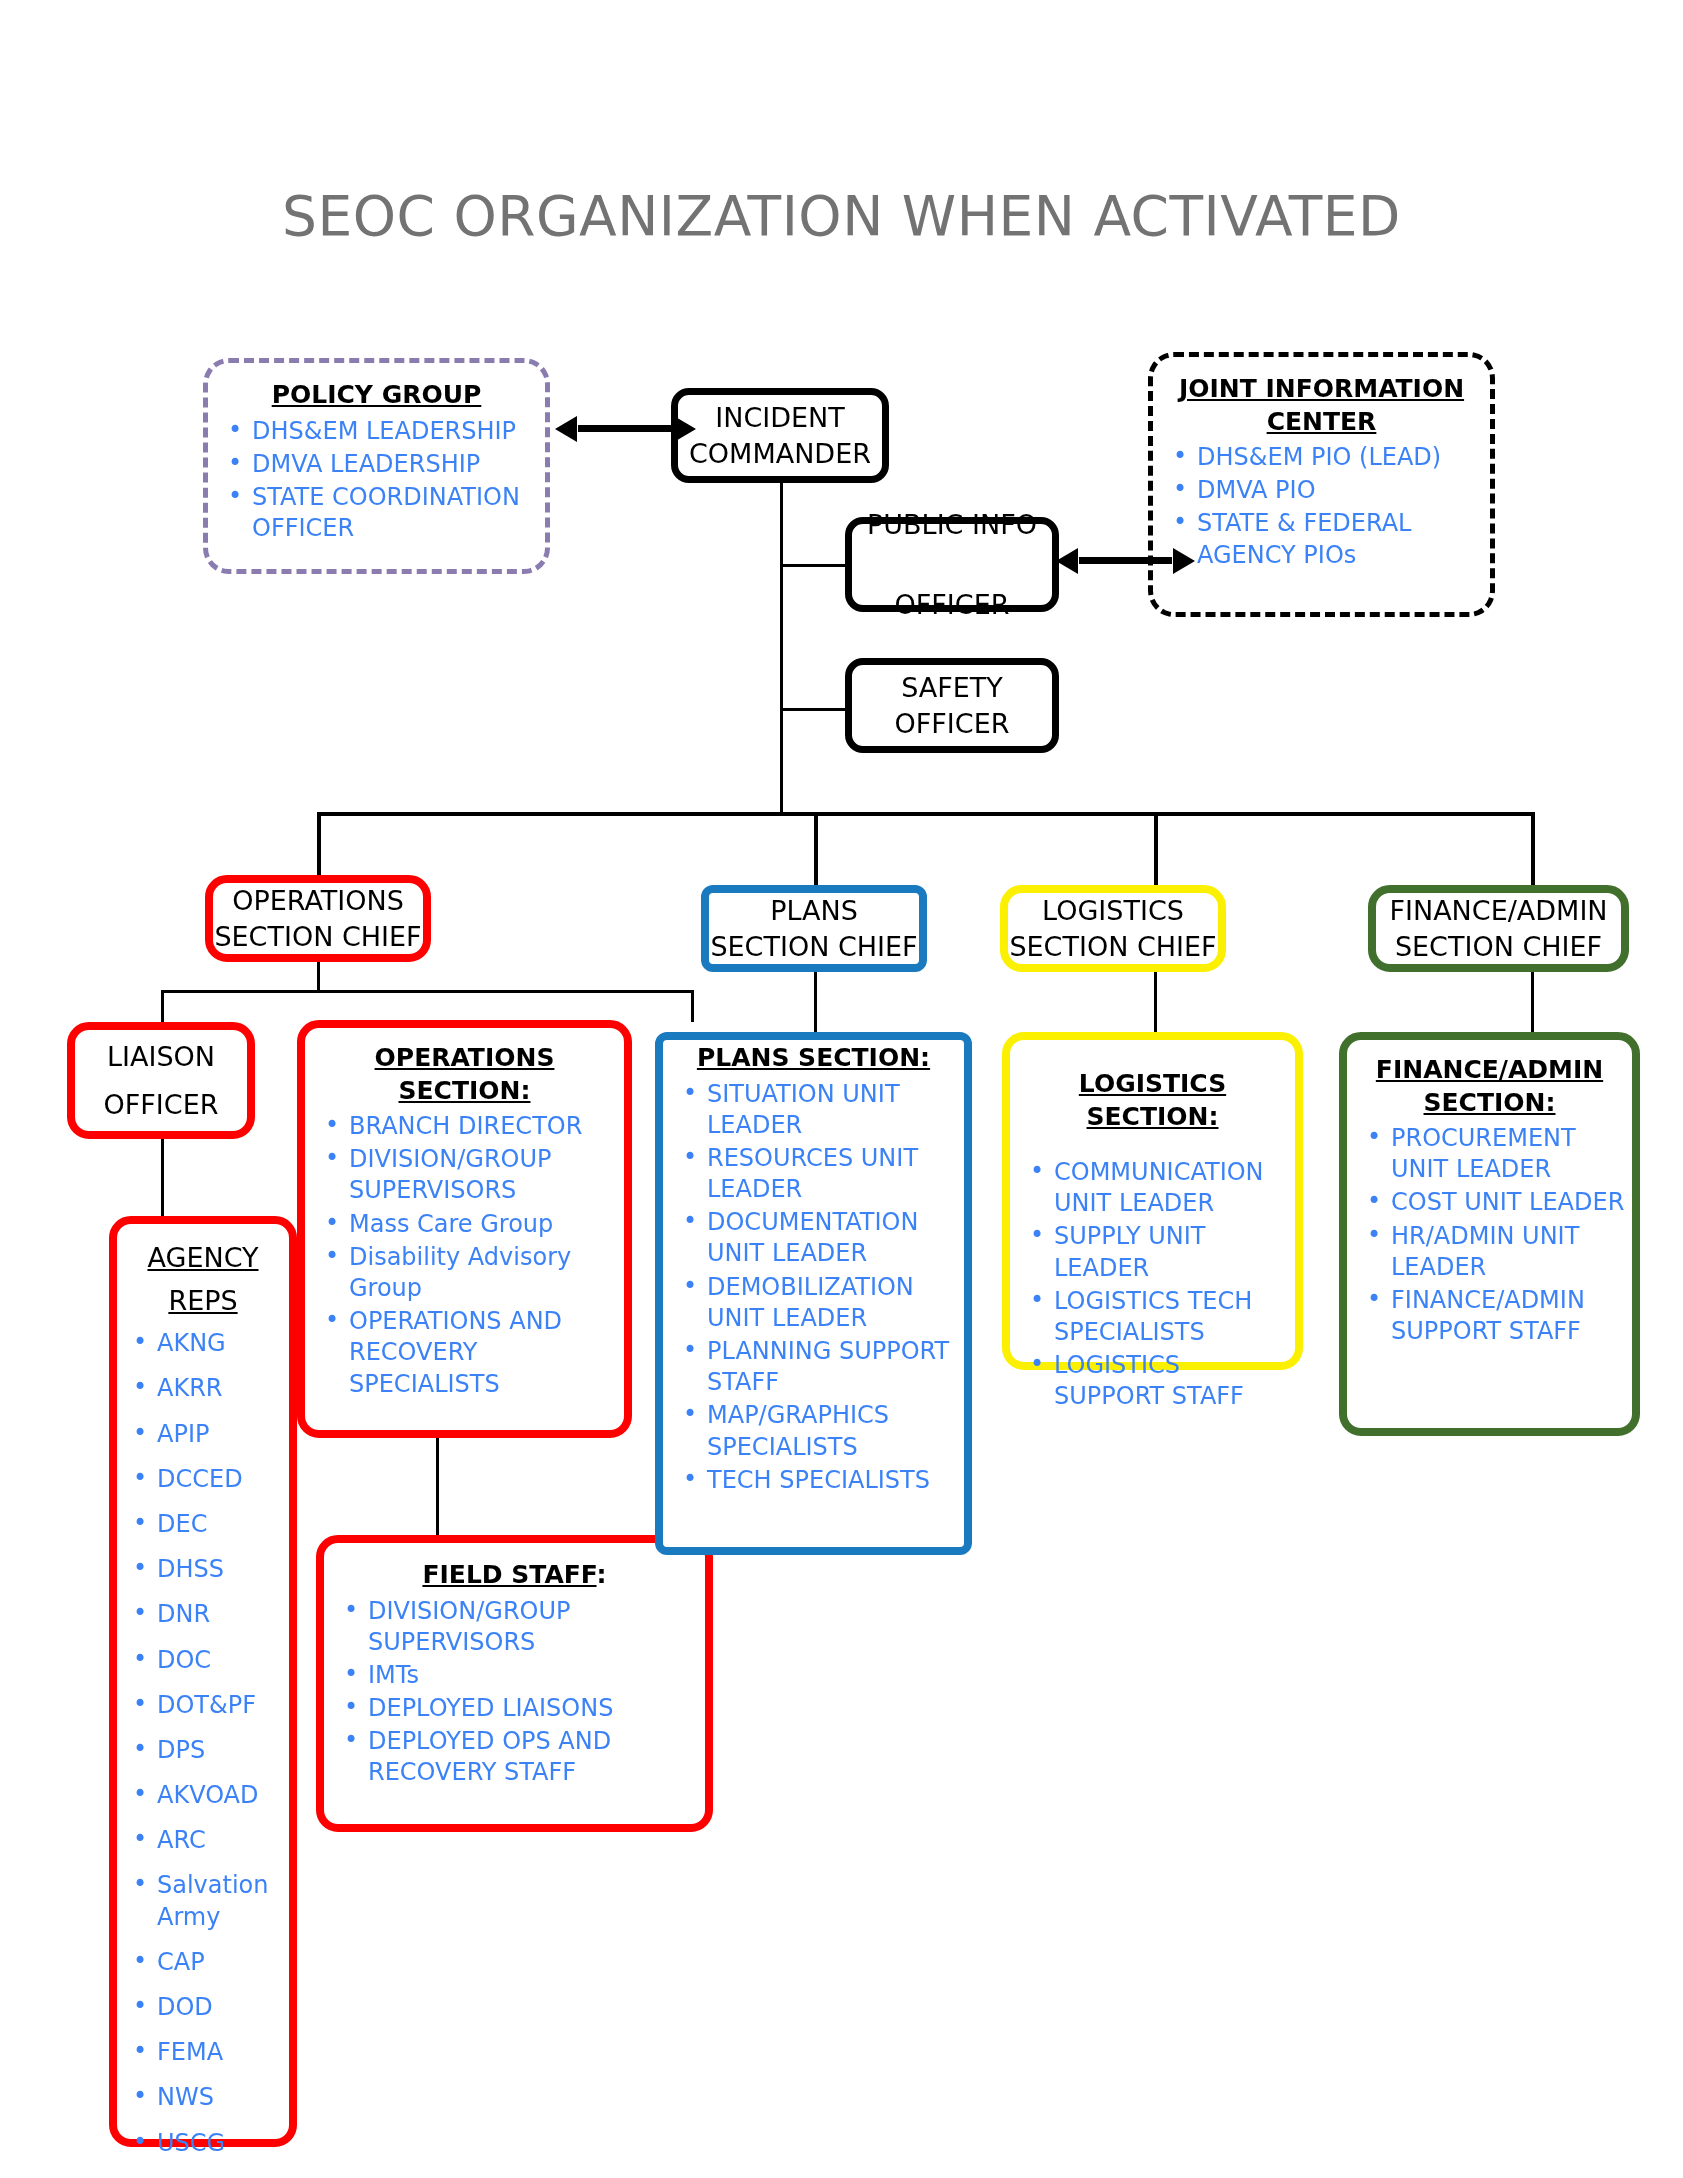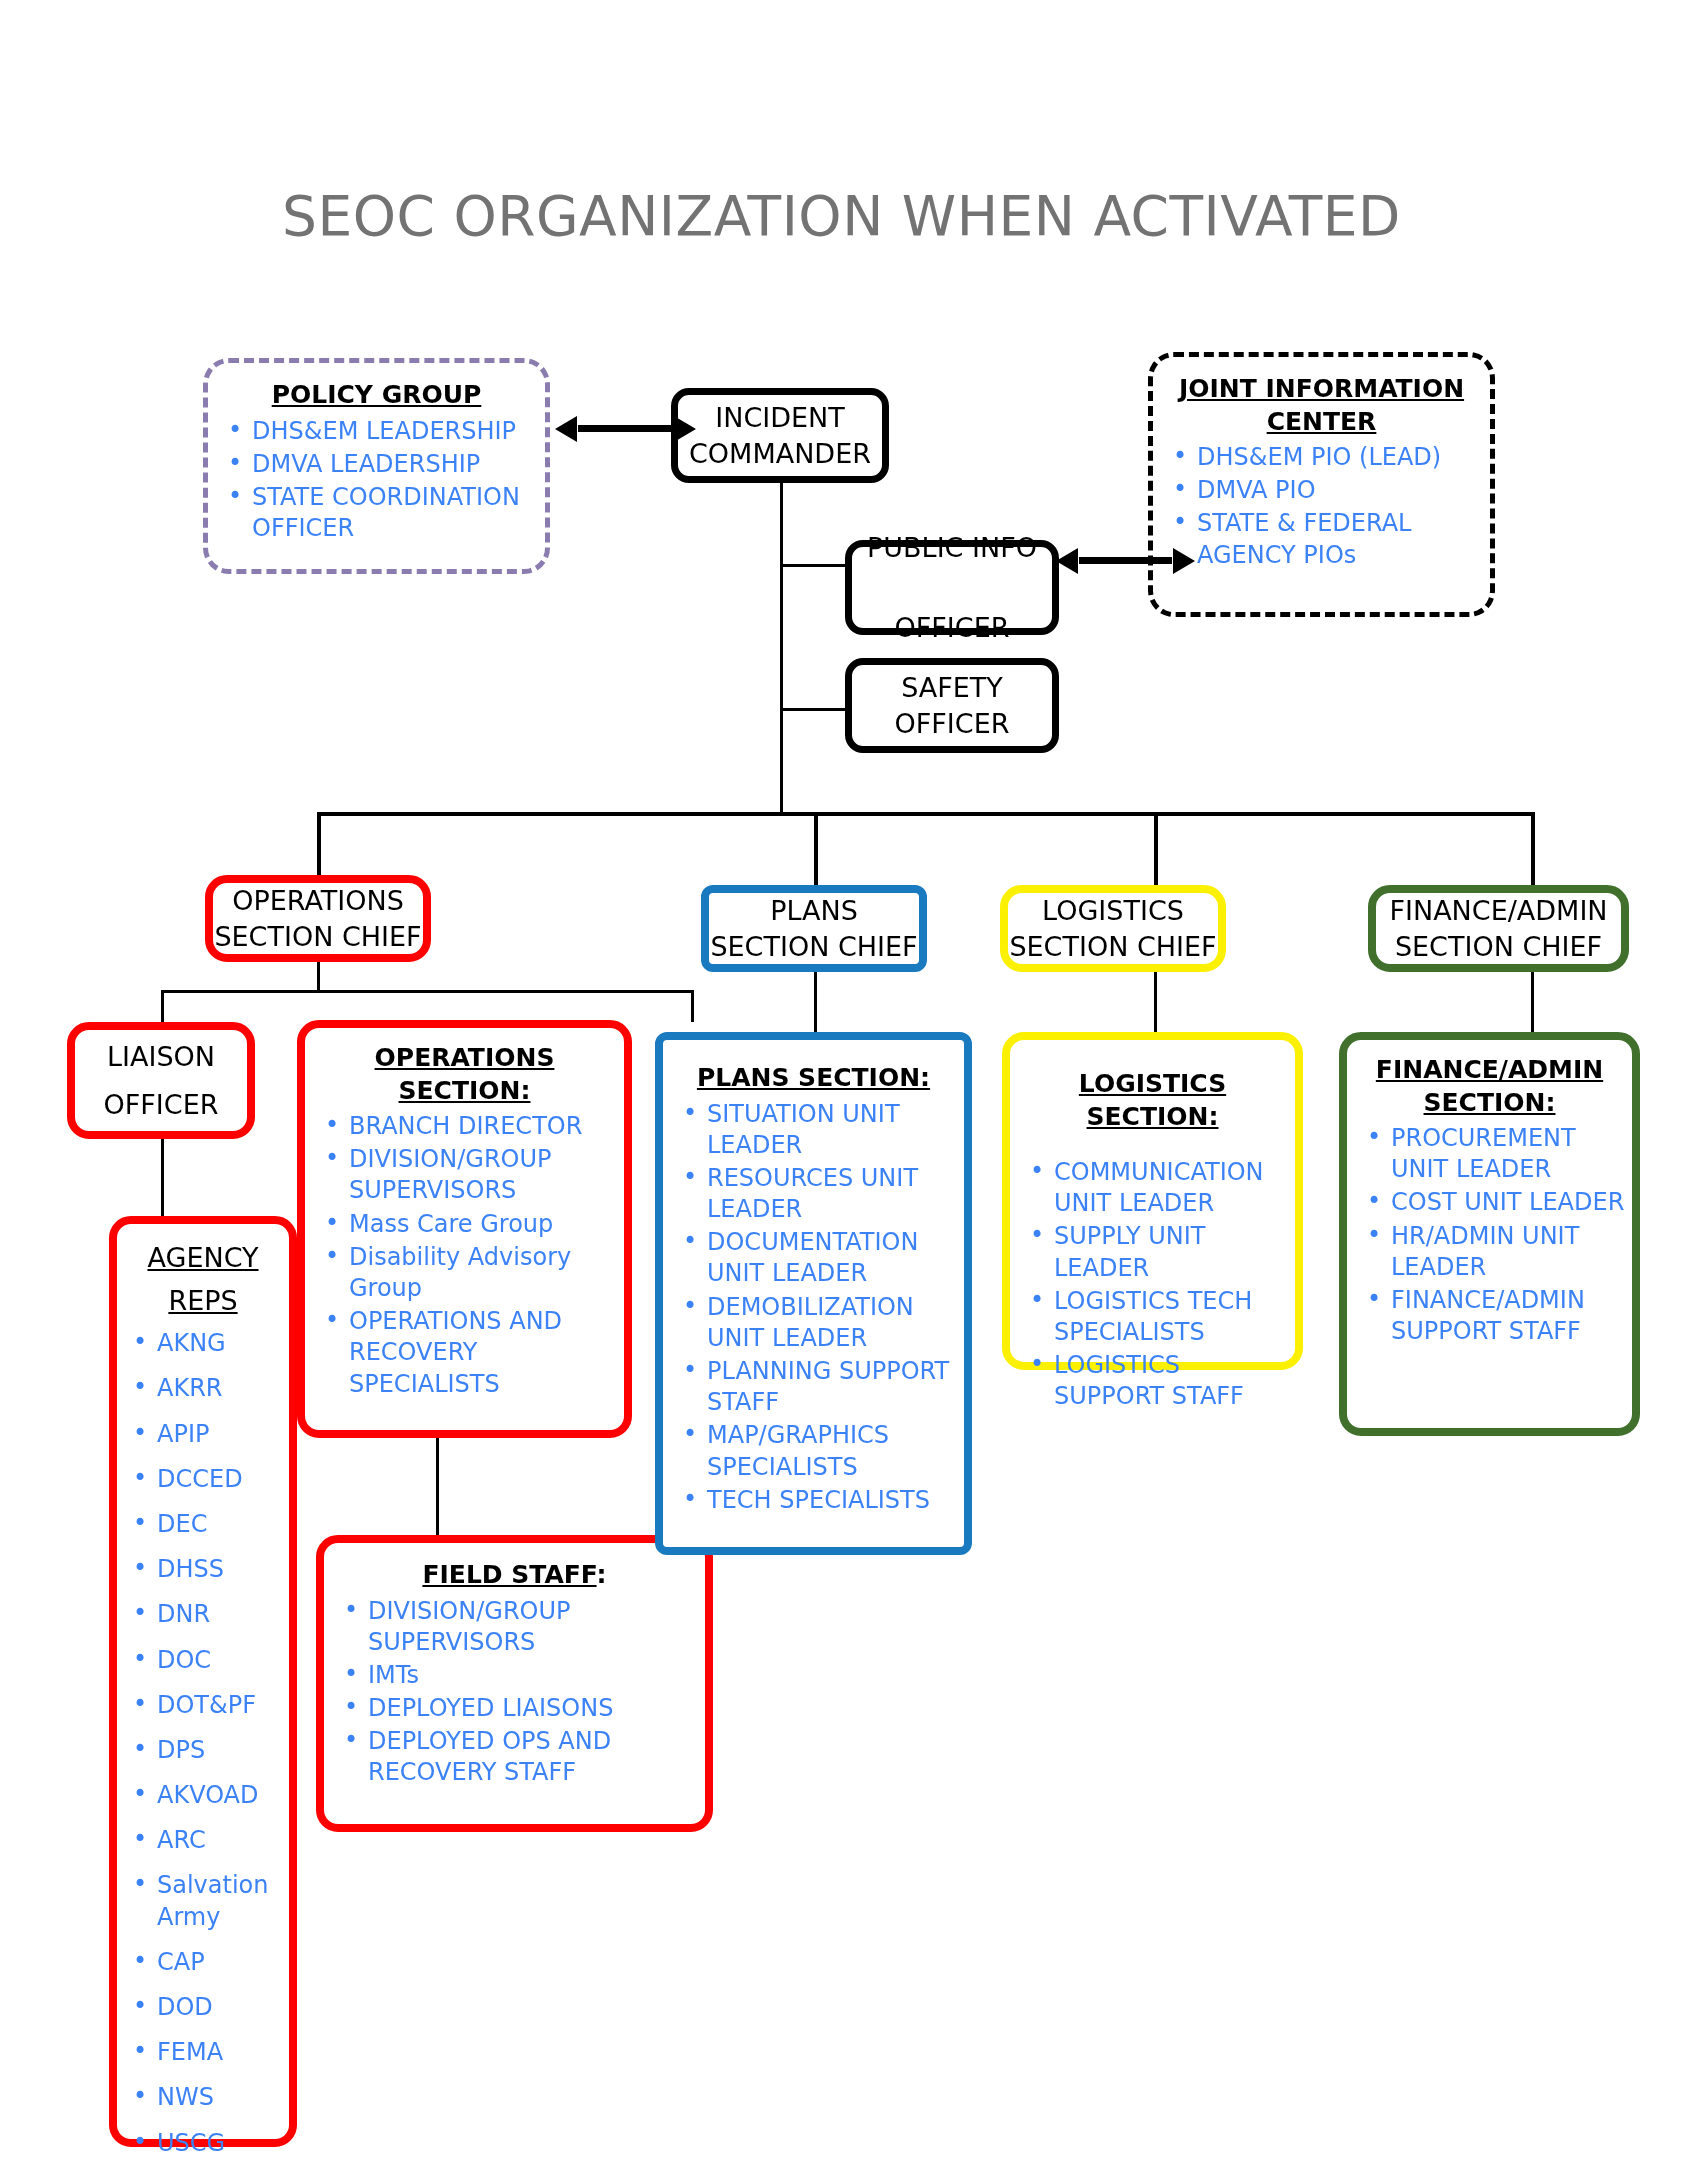--- a/index.html
+++ b/index.html
@@ -206,21 +206,21 @@
     <div class="node-heading">
       <span class="u">CENTER</span>
     </div>
     <ul class="node-list">
       <li>DHS&amp;EM PIO (LEAD)</li>
       <li>DMVA PIO</li>
       <li>STATE &amp; FEDERAL AGENCY PIOs</li>
     </ul>
   </div>
 
-  <div class="node solid-black" style="left:845px; top:540px; width:214px; height:95px;gap:44px;">
+  <div class="node solid-black" style="left:845px; top:517px; width:214px; height:95px;gap:44px;">
     <div class="node-title-line">PUBLIC INFO</div>
     <div class="node-title-line">OFFICER</div>
   </div>
 
   <div class="node solid-black" style="left:845px; top:658px; width:214px; height:95px;">
     <div class="node-title-line">SAFETY</div>
     <div class="node-title-line">OFFICER</div>
   </div>
 
   <div class="node red" style="left:205px; top:875px; width:226px; height:87px;">
@@ -298,21 +298,21 @@
       <span class="u">FIELD STAFF</span><span>:</span>
     </div>
     <ul class="node-list">
       <li>DIVISION/GROUP SUPERVISORS</li>
       <li>IMTs</li>
       <li>DEPLOYED LIAISONS</li>
       <li>DEPLOYED OPS AND RECOVERY STAFF</li>
     </ul>
   </div>
 
-  <div class="node blue" style="left:655px; top:1032px; width:317px; height:523px; justify-content:flex-start; padding-top:22px;">
+  <div class="node blue" style="left:655px; top:1032px; width:317px; height:523px; justify-content:flex-start; padding-top:2px;">
     <div class="node-heading">
       <span class="u">PLANS SECTION:</span>
     </div>
     <ul class="node-list">
       <li>SITUATION UNIT LEADER</li>
       <li>RESOURCES UNIT LEADER</li>
       <li>DOCUMENTATION UNIT LEADER</li>
       <li>DEMOBILIZATION UNIT LEADER</li>
       <li>PLANNING SUPPORT STAFF</li>
       <li>MAP/GRAPHICS SPECIALISTS</li>

